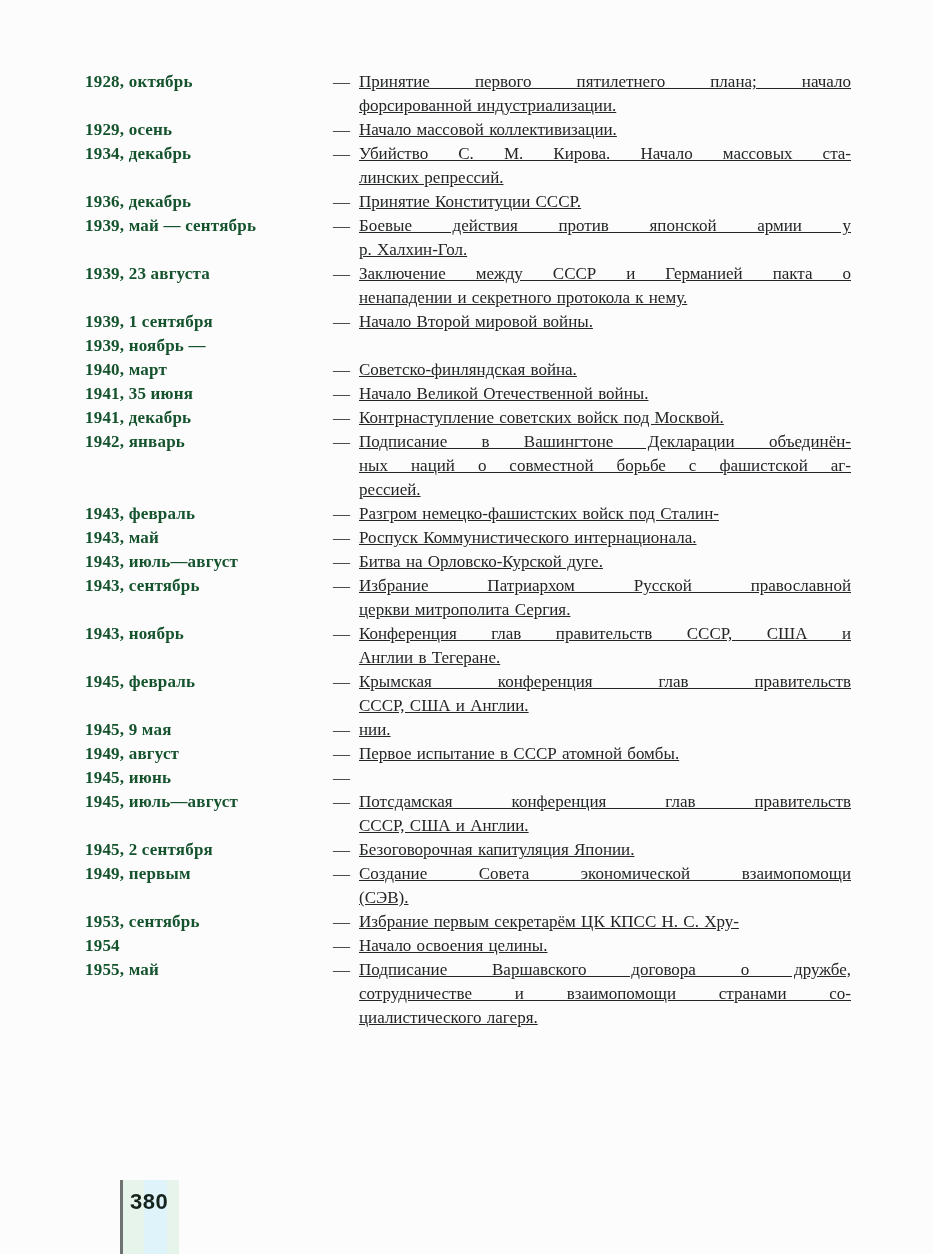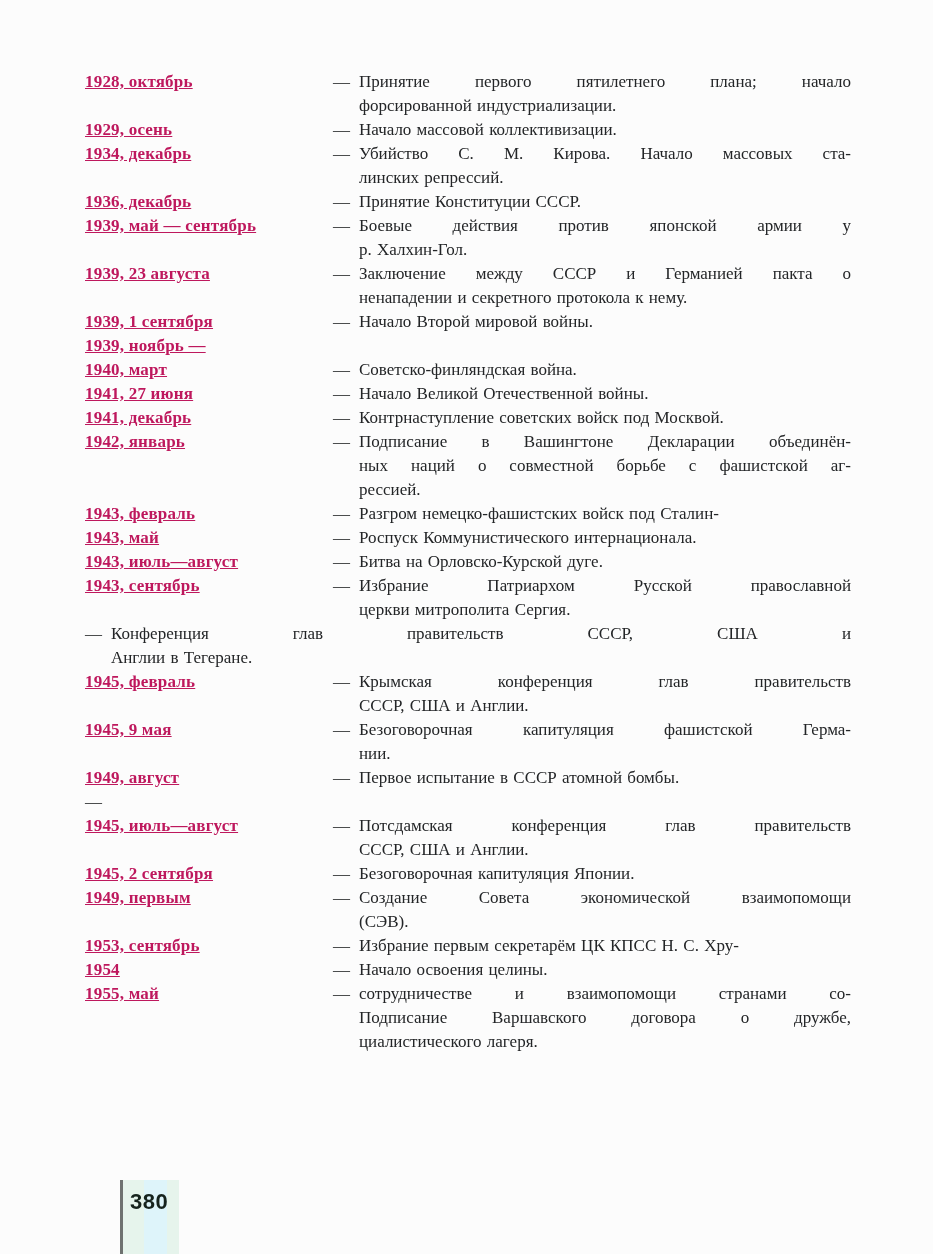--- a/index.html
+++ b/index.html
@@ -26,37 +26,37 @@
     display: flex;
     align-items: flex-start;
     font-size: 17px;
     line-height: 24px;
   }
   .date {
     width: 248px;
     flex: 0 0 248px;
     font-weight: bold;
     letter-spacing: 0.2px;
-    color: #be185d;
-    text-decoration: underline;
+    color: #14532d;
   }
   .dash {
     width: 26px;
     flex: 0 0 26px;
     color: #2a2c2e;
   }
   .event {
     flex: 1 1 auto;
     min-width: 0;
   }
   .event-line {
     display: block;
     text-align: justify;
     text-align-last: justify;
     word-spacing: 1px;
+    text-decoration: underline;
   }
   .event-line:last-child {
     text-align-last: left;
   }
   
   .footer-rule {
     position: absolute;
     left: 120px;
     top: 1180px;
     width: 3px;
@@ -159,21 +159,21 @@
 
     <div class="entry">
       <div class="date">1940, март</div>
       <div class="dash">—</div>
       <div class="event">
           <span class="event-line">Советско-финляндская война.</span>
         </div>
     </div>
 
     <div class="entry">
-      <div class="date">1941, 27 июня</div>
+      <div class="date">1941, 35 июня</div>
       <div class="dash">—</div>
       <div class="event">
           <span class="event-line">Начало Великой Отечественной войны.</span>
         </div>
     </div>
 
     <div class="entry">
       <div class="date">1941, декабрь</div>
       <div class="dash">—</div>
       <div class="event">
@@ -218,54 +218,55 @@
     <div class="entry">
       <div class="date">1943, сентябрь</div>
       <div class="dash">—</div>
       <div class="event">
           <span class="event-line">Избрание Патриархом Русской православной</span>
           <span class="event-line">церкви митрополита Сергия.</span>
         </div>
     </div>
 
     <div class="entry">
+      <div class="date">1943, ноябрь</div>
       <div class="dash">—</div>
       <div class="event">
           <span class="event-line">Конференция глав правительств СССР, США и</span>
           <span class="event-line">Англии в Тегеране.</span>
         </div>
     </div>
 
     <div class="entry">
       <div class="date">1945, февраль</div>
       <div class="dash">—</div>
       <div class="event">
           <span class="event-line">Крымская конференция глав правительств</span>
           <span class="event-line">СССР, США и Англии.</span>
         </div>
     </div>
 
     <div class="entry">
       <div class="date">1945, 9 мая</div>
       <div class="dash">—</div>
       <div class="event">
-          <span class="event-line">Безоговорочная капитуляция фашистской Герма-</span>
           <span class="event-line">нии.</span>
         </div>
     </div>
 
     <div class="entry">
       <div class="date">1949, август</div>
       <div class="dash">—</div>
       <div class="event">
           <span class="event-line">Первое испытание в СССР атомной бомбы.</span>
         </div>
     </div>
 
     <div class="entry">
+      <div class="date">1945, июнь</div>
       <div class="dash">—</div>
     </div>
 
     <div class="entry">
       <div class="date">1945, июль—август</div>
       <div class="dash">—</div>
       <div class="event">
           <span class="event-line">Потсдамская конференция глав правительств</span>
           <span class="event-line">СССР, США и Англии.</span>
         </div>
@@ -301,22 +302,22 @@
       <div class="dash">—</div>
       <div class="event">
           <span class="event-line">Начало освоения целины.</span>
         </div>
     </div>
 
     <div class="entry">
       <div class="date">1955, май</div>
       <div class="dash">—</div>
       <div class="event">
+          <span class="event-line">Подписание Варшавского договора о дружбе,</span>
           <span class="event-line">сотрудничестве и взаимопомощи странами со-</span>
-          <span class="event-line">Подписание Варшавского договора о дружбе,</span>
           <span class="event-line">циалистического лагеря.</span>
         </div>
     </div>
   </div>
 
   <div class="footer-rule"></div>
   <div class="footer-badge">
     <span class="page-num">380</span>
   </div>
 

